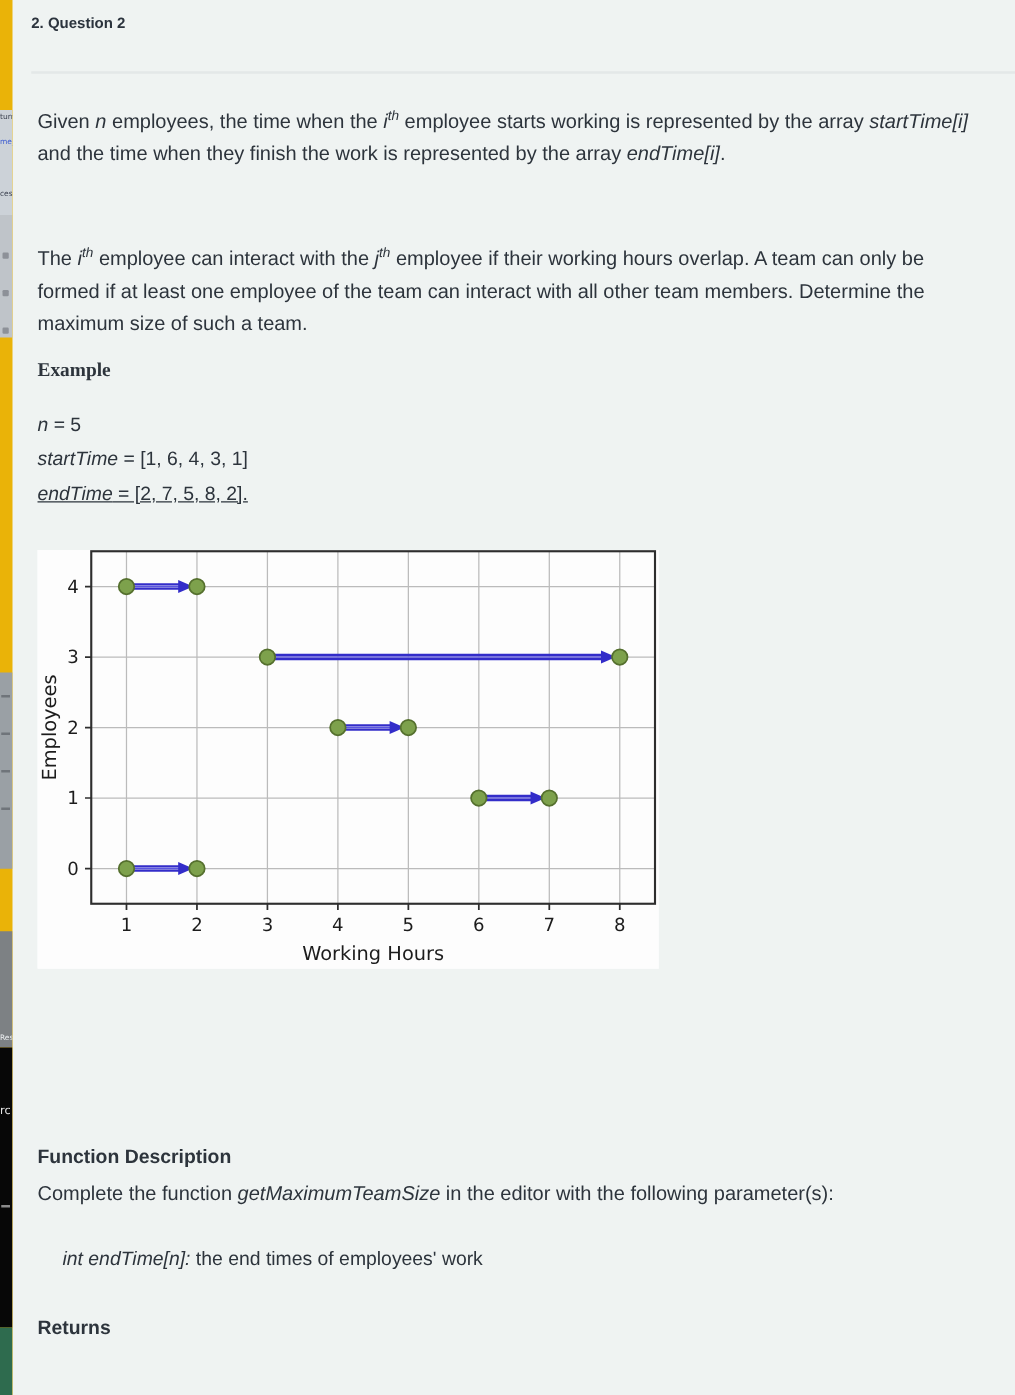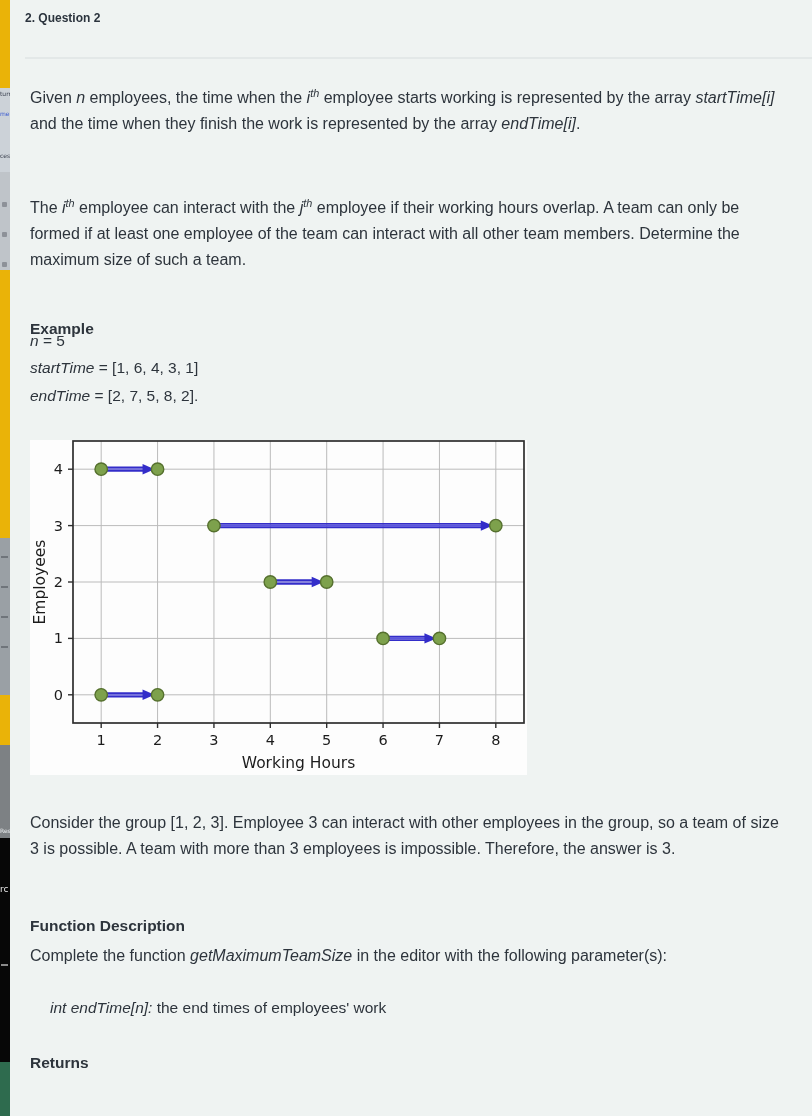--- a/index.html
+++ b/index.html
@@ -66,24 +66,24 @@
   </aside>
 
   <main class="content">
 
     <h1 class="title">2. Question 2</h1>
     <div class="divider"></div>
 
     <p class="para" style="top:85px;"><span>Given </span><span class="it">n</span><span> employees, the time when the </span><span class="it">i</span><sup class="it">th</sup><span> employee starts working is represented by the array </span><span class="it">startTime[i]</span><span> and the time when they finish the work is represented by the array </span><span class="it">endTime[i]</span><span>.</span></p>
     <p class="para" style="top:195px;"><span>The </span><span class="it">i</span><sup class="it">th</sup><span> employee can interact with the </span><span class="it">j</span><sup class="it">th</sup><span> employee if their working hours overlap. A team can only be formed if at least one employee of the team can interact with all other team members. Determine the maximum size of such a team.</span></p>
 
-    <h2 class="h2" style="top:320px;">Example</h2>
+    <h2 class="h2" style="top:288px;font-family:Liberation Serif, serif;">Example</h2>
     <p class="exline" style="top:332px;"><span class="it">n</span><span> = 5</span></p>
     <p class="exline" style="top:359px;"><span class="it">startTime</span><span> = [1, 6, 4, 3, 1]</span></p>
-    <p class="exline" style="top:387px;"><span class="it">endTime</span><span> = [2, 7, 5, 8, 2].</span></p>
+    <p class="exline" style="top:387px;text-decoration:underline;"><span class="it">endTime</span><span> = [2, 7, 5, 8, 2].</span></p>
 
     <div class="chart" id="chart">
         <svg viewBox="0 0 497 335" width="497" height="335">
           <rect x="0" y="0" width="497" height="335" fill="#fdfdfd"></rect>
           <line x1="71.1875" y1="1" x2="71.1875" y2="283" stroke="#bbbbbb" stroke-width="1"></line>
           <line x1="127.5625" y1="1" x2="127.5625" y2="283" stroke="#bbbbbb" stroke-width="1"></line>
           <line x1="183.9375" y1="1" x2="183.9375" y2="283" stroke="#bbbbbb" stroke-width="1"></line>
           <line x1="240.3125" y1="1" x2="240.3125" y2="283" stroke="#bbbbbb" stroke-width="1"></line>
           <line x1="296.6875" y1="1" x2="296.6875" y2="283" stroke="#bbbbbb" stroke-width="1"></line>
           <line x1="353.0625" y1="1" x2="353.0625" y2="283" stroke="#bbbbbb" stroke-width="1"></line>
@@ -149,21 +149,20 @@
           <text x="33" y="147" text-anchor="end" class="tick">2</text>
           <line x1="38" y1="85.6" x2="43" y2="85.6" stroke="#2e2e2e" stroke-width="1.4"></line>
           <text x="33" y="90.6" text-anchor="end" class="tick">3</text>
           <line x1="38" y1="29.200000000000003" x2="43" y2="29.200000000000003" stroke="#2e2e2e" stroke-width="1.4"></line>
           <text x="33" y="34.2" text-anchor="end" class="tick">4</text>
           <text x="268.5" y="328" text-anchor="middle" class="axlabel">Working Hours</text>
           <text transform="translate(15,142) rotate(-90)" text-anchor="middle" class="axlabel">Employees</text>
         </svg>
       </div>
 
-    <p class="para" style="top:810px;"><span>Consider the group [1, 2, 3]. Employee 3 can interact with other employees in the group, so a team of size 3 is possible. A team with more than 3 employees is impossible. Therefore, the answer is 3.</span></p>
 
     <h2 class="h2" style="top:917px;">Function Description</h2>
     <p class="para" style="top:943px;"><span>Complete the function </span><span class="it">getMaximumTeamSize</span><span> in the editor with the following parameter(s):</span></p>
     <p class="exline indent" style="top:999px;"><span class="it">int endTime[n]:</span><span> the end times of employees' work</span></p>
 
     <h2 class="h2" style="top:1054px;">Returns</h2>
 
   </main>
 </div>
 

